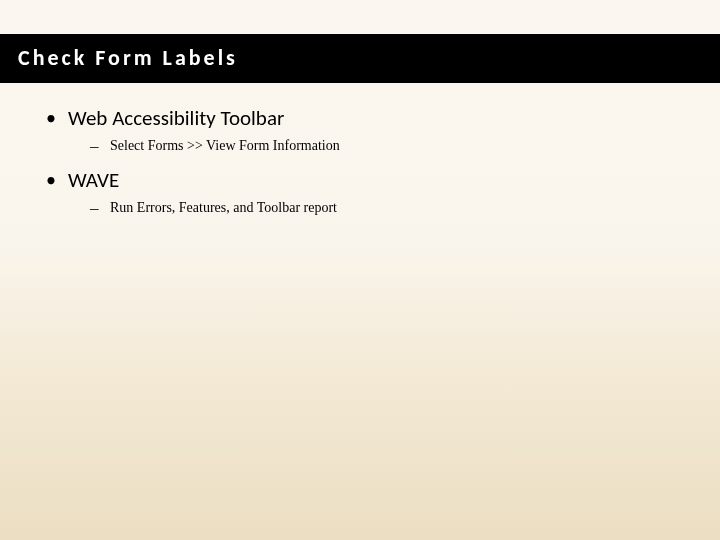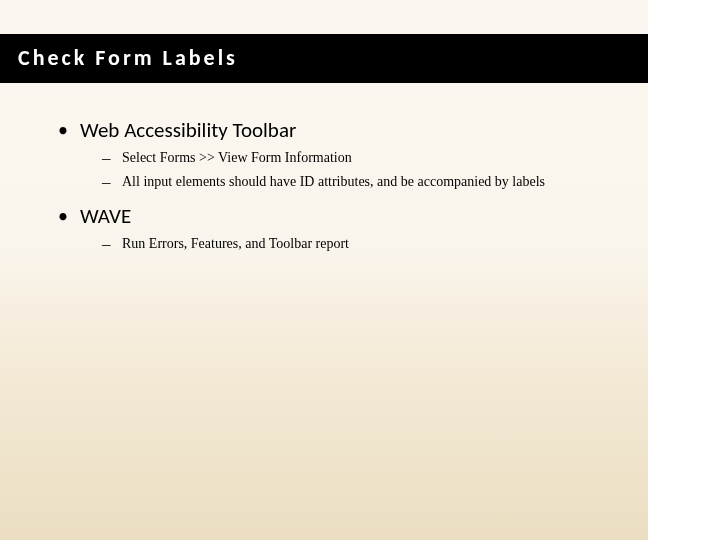--- a/index.html
+++ b/index.html
@@ -4,21 +4,21 @@
 <style>
   html, body {
     margin: 0;
     padding: 0;
     width: 720px;
     height: 540px;
     font-family: Calibri, "Segoe UI", Arial, sans-serif;
     overflow: hidden;
   }
   .slide {
-    width: 648px;
+    width: 720px;
     height: 540px;
     background: linear-gradient(to bottom,
       #fbf7f0 0%,
       #faf5ec 45%,
       #f3e9d5 70%,
       #ebdec2 100%);
     position: relative;
     box-sizing: border-box;
   }
   .top-spacer {
@@ -32,21 +32,21 @@
     letter-spacing: 3px;
     padding: 10px 18px 12px 18px;
     font-family: Calibri, "Segoe UI", Arial, sans-serif;
   }
   .content {
     padding: 22px 40px 0 40px;
     color: #000000;
   }
   ul.level1 {
     list-style: none;
-    margin: 12px;
+    margin: 0;
     padding: 0;
   }
   ul.level1 > li {
     position: relative;
     padding-left: 28px;
     margin-bottom: 6px;
   }
   ul.level1 > li::before {
     content: "•";
     position: absolute;
@@ -90,21 +90,20 @@
   <div class="top-spacer"></div>
   <div class="title-bar">
     <span>Check Form Labels</span>
   </div>
   <div class="content">
     <ul class="level1">
       <li>
         <span class="l1-text">Web Accessibility Toolbar</span>
         <ul class="level2">
           <li><span>Select Forms &gt;&gt; View Form Information</span></li>
-          <li><span>All input elements should have ID attributes, and be accompanied by labels</span></li>
         </ul>
       </li>
       <li>
         <span class="l1-text">WAVE</span>
         <ul class="level2">
           <li><span>Run Errors, Features, and Toolbar report</span></li>
         </ul>
       </li>
     </ul>
   </div>

